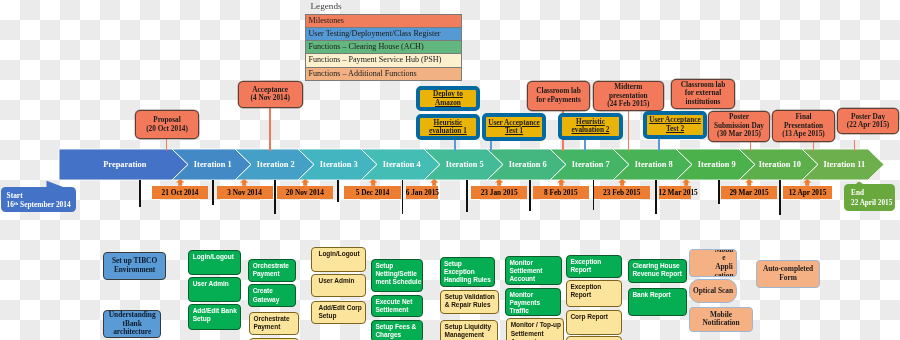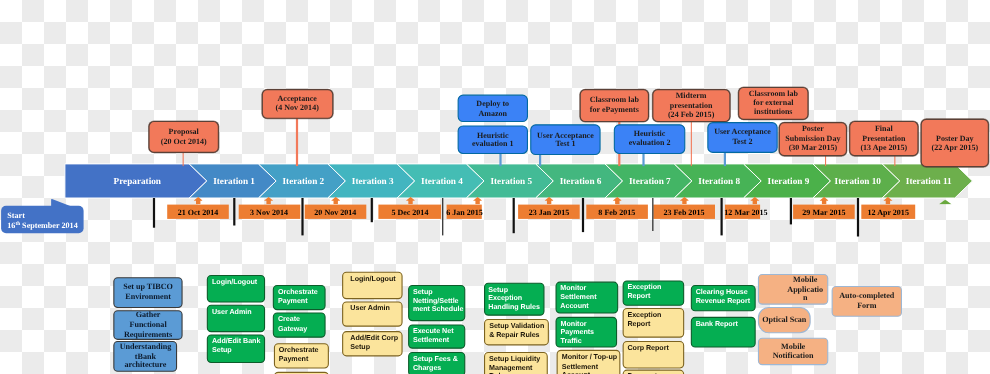--- a/index.html
+++ b/index.html
@@ -32,21 +32,21 @@
 
 
 .vline{width:1.9px;background:#111111;}
 .mconn{width:1.3px;}
 
 
 .bubble{border-radius:5px;display:flex;flex-direction:column;align-items:center;
   justify-content:center;text-align:center;font-weight:bold;font-size:7.3px;
   line-height:8.5px;color:#1b1b1b;}
 .m-milestone{background:#F2795A;border:1px solid #5a4036;box-shadow:0 0 0 0.4px rgba(90,64,54,.6);}
-.m-testing{background:#3b82f6;border:1px solid #0369a1;}
+.m-testing{background:#eab308;border:4px solid #0369a1;text-decoration:underline;}
 
 
 .task{border-radius:4px;font-size:6.5px;font-weight:bold;line-height:8.1px;
   padding:2.2px 0.4px 1px 3.4px;overflow:hidden;overflow-wrap:anywhere;letter-spacing:-0.03px;margin-top:45px;}
 .t-prep{background:#5B9BD5;border:1px solid #3a3a3a;color:#0c1a2c;text-align:center;
   font-family:"Liberation Serif",serif;font-size:7.4px;line-height:8.6px;font-weight:bold;
   display:flex;align-items:center;justify-content:center;padding:1px 2px;}
 .t-ach{background:#05AE52;border:1.3px solid #0d5c2b;color:#ffffff;
   font-family:"Liberation Sans",sans-serif;}
 .t-psh{background:#FBE49C;border:1.3px solid #7c6320;color:#1c1508;
@@ -59,20 +59,30 @@
 #startban{left:1.1px;top:187.2px;width:74.5px;height:25px;background:#4372C6;border-radius:4.5px;
   color:#ffffff;font-weight:bold;font-size:7.4px;line-height:8.9px;padding:4.6px 0 0 5.5px;}
 #startban sup{font-size:4.8px;vertical-align:0.42em;line-height:0;}
 #endban{left:844.3px;top:184.3px;width:50.5px;height:26.6px;background:#69A83D;border-radius:4.5px;
   color:#ffffff;font-weight:bold;font-size:7.2px;line-height:9.2px;padding:5.2px 0 0 6.8px;}
 </style>
 </head>
 <body>
 
 <div id="stage">
+<div class="abs" id="legend">
+  <div class="lg-title">Legends</div>
+  <div class="lg-table">
+    <div class="lg-row" style="background:#F07D5C">Milestones</div>
+    <div class="lg-row" style="background:#559AD4">User Testing/Deployment/Class Register</div>
+    <div class="lg-row" style="background:#62B77F">Functions – Clearing House (ACH)</div>
+    <div class="lg-row" style="background:#FDF0CD">Functions – Payment Service Hub (PSH)</div>
+    <div class="lg-row" style="background:#F2B182">Functions – Additional Functions</div>
+  </div>
+</div>
 <svg class="abs" id="tl-svg" viewBox="0 0 900 340">
   <polygon points="59,149 172,149 188,164.5 172,180 59,180" fill="#4372C6" stroke="#ffffff" stroke-width="0.9"></polygon>
   <polygon points="172,149 235,149 251,164.5 235,180 172,180 188,164.5" fill="#4389C6" stroke="#ffffff" stroke-width="0.9"></polygon>
   <polygon points="235,149 298,149 314,164.5 298,180 235,180 251,164.5" fill="#44A0C6" stroke="#ffffff" stroke-width="0.9"></polygon>
   <polygon points="298,149 361,149 377,164.5 361,180 298,180 314,164.5" fill="#42B5C0" stroke="#ffffff" stroke-width="0.9"></polygon>
   <polygon points="361,149 424,149 440,164.5 424,180 361,180 377,164.5" fill="#44BDB4" stroke="#ffffff" stroke-width="0.9"></polygon>
   <polygon points="424,149 487,149 503,164.5 487,180 424,180 440,164.5" fill="#43BB96" stroke="#ffffff" stroke-width="0.9"></polygon>
   <polygon points="487,149 550,149 566,164.5 550,180 487,180 503,164.5" fill="#43B77F" stroke="#ffffff" stroke-width="0.9"></polygon>
   <polygon points="550,149 613,149 629,164.5 613,180 550,180 566,164.5" fill="#43B565" stroke="#ffffff" stroke-width="0.9"></polygon>
   <polygon points="613,149 676,149 692,164.5 676,180 613,180 629,164.5" fill="#47B356" stroke="#ffffff" stroke-width="0.9"></polygon>
@@ -92,20 +102,24 @@
   <text class="ph-label" x="779.8" y="165.0">Iteration 10</text>
   <text class="ph-label" x="844.3" y="165.0">Iteration 11</text>
 </svg>
 <div class="abs" id="startban">
   <div>Start</div>
   <div><span>16</span><sup>th</sup><span> September 2014</span></div>
 </div>
 <svg class="abs" style="left:44px;top:179px;width:24px;height:10px" viewBox="0 0 24 10">
       <path d="M2.5 8.8 L2.5 2.1 L3.3 2.0 L21 8.8 Z" fill="#4372C6"></path>
     </svg>
+<div class="abs" id="endban">
+  <div>End</div>
+  <div>22 April 2015</div>
+</div>
 <svg class="abs" style="left:852px;top:181px;width:16px;height:5px" viewBox="0 0 16 5">
       <path d="M1.7 4.6 L6.2 1.2 Q7.3 0.5 8.4 1.2 L13 4.6 Z" fill="#69A83D"></path>
     </svg>
 <svg class="abs" style="left:175.80px;top:179.4px;width:8.4px;height:6.8px" viewBox="0 0 8.4 6.8">
       <path d="M4.2 0 L8.4 3.4 L6.2 3.4 L6.2 6.8 L2.2 6.8 L2.2 3.4 L0 3.4 Z" fill="#ED7D31"></path>
     </svg>
 <div class="abs datechip" style="left:151.8px;top:186px;width:56.5px">21 Oct 2014</div>
 <svg class="abs" style="left:240.40px;top:179.4px;width:8.4px;height:6.8px" viewBox="0 0 8.4 6.8">
       <path d="M4.2 0 L8.4 3.4 L6.2 3.4 L6.2 6.8 L2.2 6.8 L2.2 3.4 L0 3.4 Z" fill="#ED7D31"></path>
     </svg>
@@ -151,21 +165,20 @@
 <div class="abs vline" style="left:274.1px;top:180.0px;height:33.6px"></div>
 <div class="abs vline" style="left:337.2px;top:180.0px;height:21.6px"></div>
 <div class="abs vline" style="left:401.6px;top:180.0px;height:33.8px"></div>
 <div class="abs vline" style="left:466.4px;top:180.0px;height:31.8px"></div>
 <div class="abs vline" style="left:529.4px;top:180.0px;height:30.6px"></div>
 <div class="abs vline" style="left:592.5px;top:180.0px;height:30.0px"></div>
 <div class="abs vline" style="left:655.0px;top:180.0px;height:34.0px"></div>
 <div class="abs vline" style="left:717.8px;top:180.0px;height:24.0px"></div>
 <div class="abs vline" style="left:779.2px;top:180.0px;height:35.0px"></div>
 <div class="abs task t-prep" style="left:103.2px;top:207.3px;width:62.8px;height:27.5px;">Set up TIBCO Environment</div>
-<div class="abs task t-prep" style="left:103.2px;top:237.0px;width:62.8px;height:26.7px;">Gather Functional Requirements</div>
 <div class="abs task t-prep" style="left:103.2px;top:265.0px;width:58px;height:28.0px;">Understanding tBank architecture</div>
 <div class="abs task t-prep" style="left:103.2px;top:297.6px;width:62.8px;height:22.2px;">Gather Database Requirements</div>
 <div class="abs task t-ach" style="left:188.3px;top:205.0px;width:52.3px;height:25.2px;">Login/Logout</div>
 <div class="abs task t-ach" style="left:188.3px;top:232.0px;width:52.3px;height:25.2px;">User Admin</div>
 <div class="abs task t-ach" style="left:188.3px;top:259.2px;width:52.3px;height:26.0px;">Add/Edit Bank Setup</div>
 <div class="abs task t-ach" style="left:248.3px;top:213.6px;width:47.7px;height:23.1px;">Orchestrate Payment</div>
 <div class="abs task t-ach" style="left:248.3px;top:239.3px;width:47.7px;height:23.1px;">Create Gateway</div>
 <div class="abs task t-psh" style="left:249.0px;top:266.6px;width:49.7px;height:23.8px;">Orchestrate Payment</div>
 <div class="abs task t-psh" style="left:249.0px;top:293.0px;width:49.7px;height:22.7px;">Create Gateway</div>
 <div class="abs task t-psh" style="left:311.3px;top:201.6px;width:54.4px;height:25.5px;padding-left:6.2px;">Login/Logout</div>
@@ -181,21 +194,21 @@
 <div class="abs task t-ach" style="left:505.0px;top:210.6px;width:57.4px;height:29.1px;">Monitor Settlement Account</div>
 <div class="abs task t-ach" style="left:505.2px;top:243.0px;width:55.5px;height:27.5px;">Monitor Payments Traffic</div>
 <div class="abs task t-psh" style="left:506.3px;top:273.3px;width:57.8px;height:28.2px;">Monitor / Top-up Settlement Account</div>
 <div class="abs task t-psh" style="left:506.0px;top:302.9px;width:57.1px;height:27.7px;">Monitor Payments Traffic</div>
 <div class="abs task t-ach" style="left:566.0px;top:210.0px;width:56.0px;height:23.3px;">Exception Report</div>
 <div class="abs task t-psh" style="left:566.0px;top:235.2px;width:56.0px;height:27.0px;">Exception Report</div>
 <div class="abs task t-psh" style="left:566.0px;top:264.8px;width:56.0px;height:25.3px;">Corp Report</div>
 <div class="abs task t-psh" style="left:566.0px;top:290.6px;width:56.0px;height:25.2px;">Payments Revenue Report</div>
 <div class="abs task t-ach" style="left:628.0px;top:214.0px;width:59.0px;height:24.2px;">Clearing House Revenue Report</div>
 <div class="abs task t-ach" style="left:628.0px;top:242.8px;width:59.0px;height:28.2px;">Bank Report</div>
-<div class="abs task t-extra" style="left:689.0px;top:204.0px;width:64.0px;height:28.0px;padding-left:24px;">Mobile Application</div>
+<div class="abs task t-extra" style="left:689.0px;top:204.0px;width:48px;height:28.0px;padding-left:24px;">Mobile Application</div>
 <div class="abs task t-extra" style="left:689.0px;top:234.0px;width:48px;height:24.2px;border-radius:10px;">Optical Scan</div>
 <div class="abs task t-extra" style="left:689.0px;top:261.8px;width:64.0px;height:25.4px;">Mobile Notification</div>
 <div class="abs task t-extra" style="left:756.0px;top:215.0px;width:64.0px;height:28.0px;">Auto-completed Form</div>
 <div class="abs mconn" style="left:165.8px;top:138.0px;height:13.0px;background:#F2795A"></div>
 <div class="abs bubble m-milestone" style="left:135.0px;top:110.0px;width:64.0px;height:29.0px">
       <div>Proposal</div>
       <div>(20 Oct 2014)</div>
     </div>
 <div class="abs mconn" style="left:269.4px;top:106.5px;height:44.5px;background:#F2795A"></div>
 <div class="abs bubble m-milestone" style="left:237.6px;top:80.5px;width:65.2px;height:27.0px">
@@ -248,17 +261,17 @@
       <div>Submission Day</div>
       <div>(30 Mar 2015)</div>
     </div>
 <div class="abs mconn" style="left:812.9px;top:140.5px;height:10.5px;background:#F2795A"></div>
 <div class="abs bubble m-milestone" style="left:772.0px;top:110.0px;width:63.0px;height:31.5px">
       <div>Final</div>
       <div>Presentation</div>
       <div>(13 Ape 2015)</div>
     </div>
 <div class="abs mconn" style="left:854.1px;top:139.7px;height:11.3px;background:#F2795A"></div>
-<div class="abs bubble m-milestone" style="left:836.8px;top:108.0px;width:62.5px;height:44px">
+<div class="abs bubble m-milestone" style="left:836.8px;top:108.0px;width:62.5px;height:26px">
       <div>Poster Day</div>
       <div>(22 Apr 2015)</div>
     </div>
 </div>
 
 </body></html>

